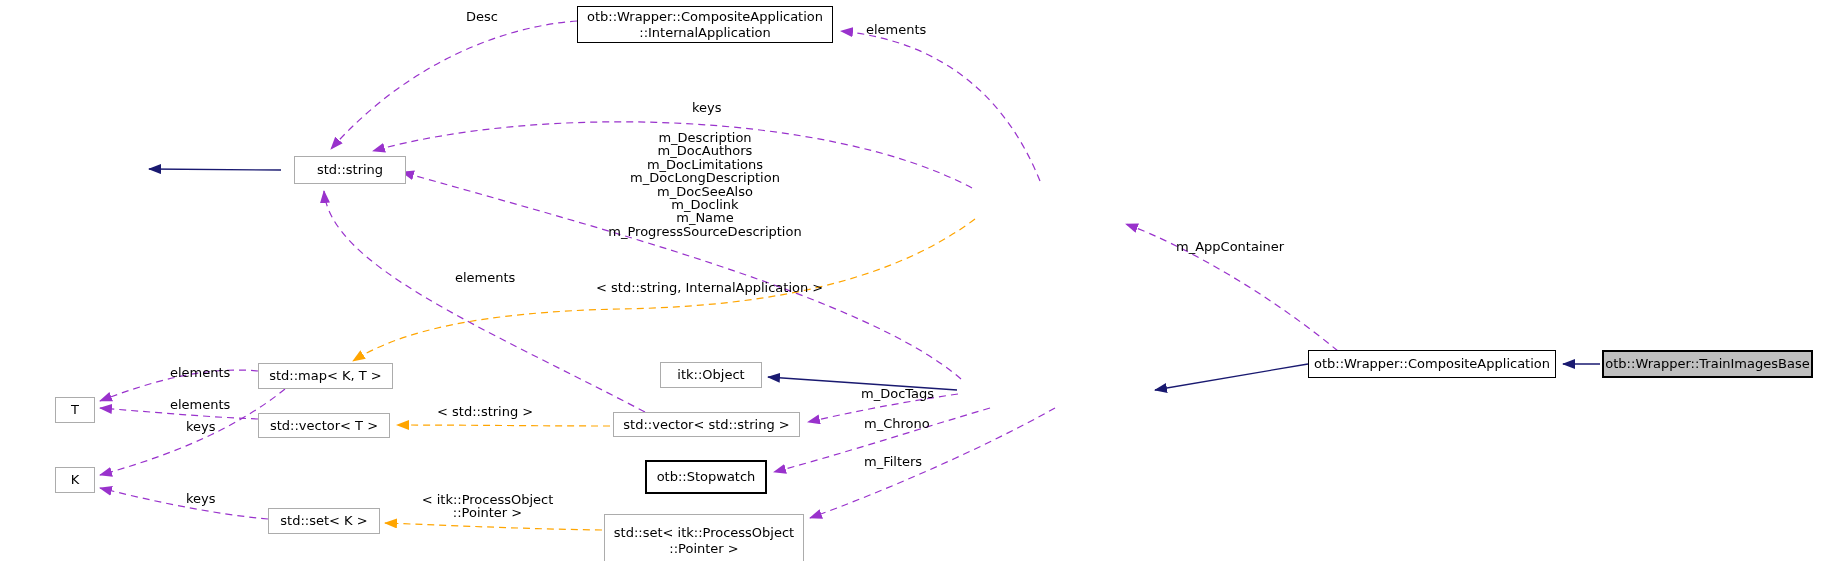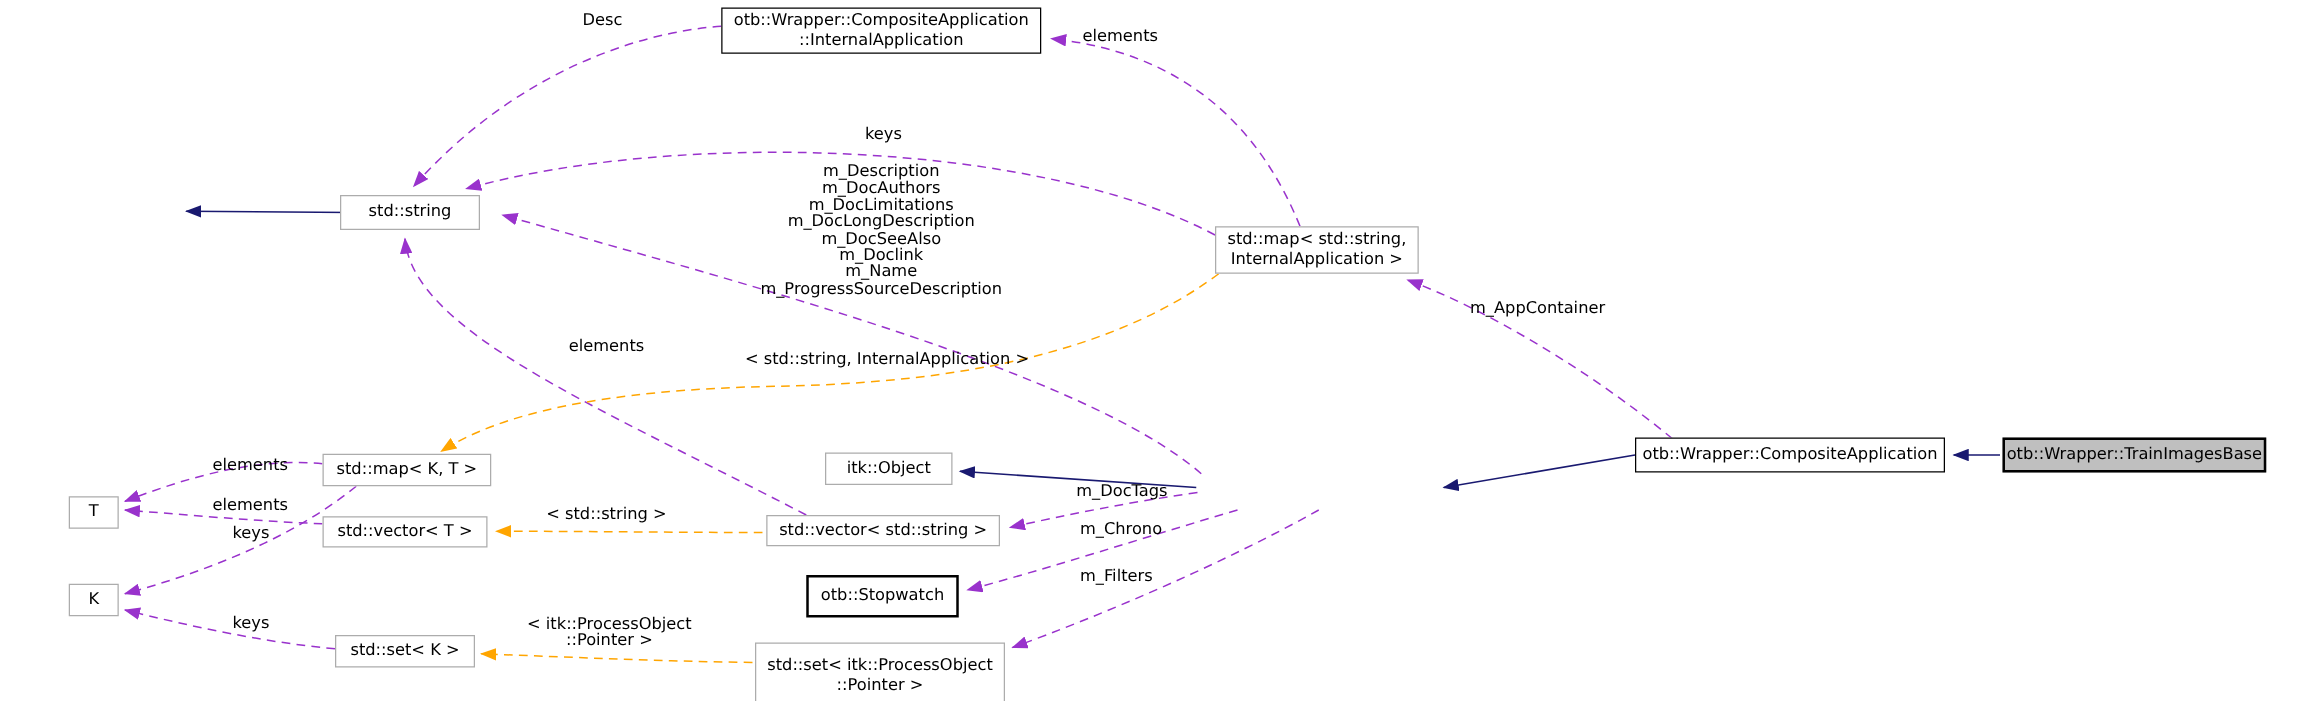--- a/index.html
+++ b/index.html
@@ -75,28 +75,24 @@
     <path d="M1308,364 L1155,390" stroke="#191970" stroke-width="1.3" fill="none" marker-end="url(#arrow-inherit)"></path>
     <path d="M1600,364 L1563,364" stroke="#191970" stroke-width="1.3" fill="none" marker-end="url(#arrow-inherit)"></path>
   </svg>
 
   <div class="node doc" style="left:577px;top:6px;width:256px;height:37px;">
     <span>otb::Wrapper::CompositeApplication</span>
     <span>::InternalApplication</span>
   </div>
 
 
-  <div class="node" style="left:272px;top:156px;width:112px;height:28px;">
+  <div class="node" style="left:294px;top:156px;width:112px;height:28px;">
     <span>std::string</span>
   </div>
 
-  <div class="node" style="left:972px;top:181px;width:163px;height:38px;">
-    <span>std::map&lt; std::string,</span>
-    <span>InternalApplication &gt;</span>
-  </div>
 
   <div class="node doc" style="left:1308px;top:350px;width:248px;height:28px;">
     <span>otb::Wrapper::CompositeApplication</span>
   </div>
 
   <div class="node current" style="left:1602px;top:350px;width:211px;height:28px;">
     <span>otb::Wrapper::TrainImagesBase</span>
   </div>
 
   <div class="node" style="left:258px;top:363px;width:135px;height:26px;">

